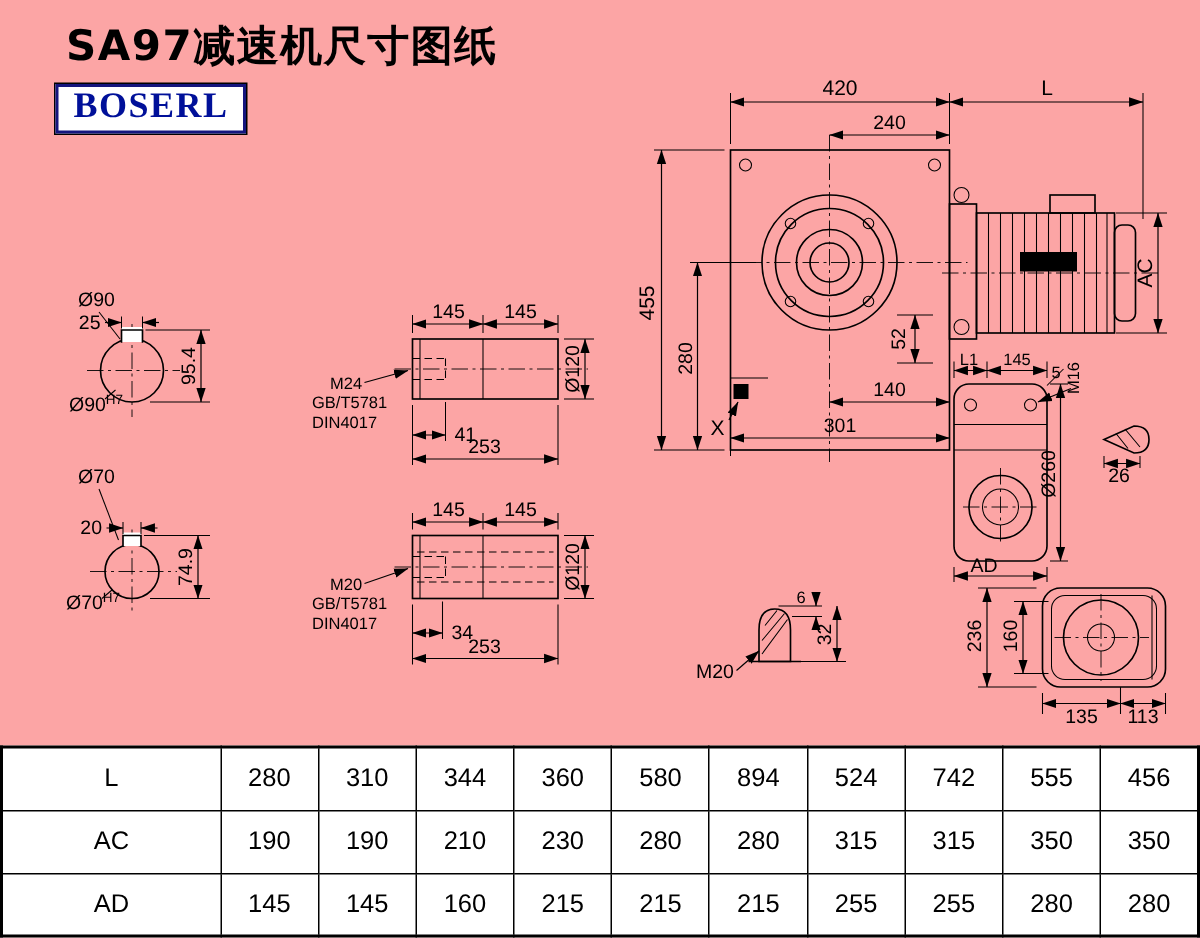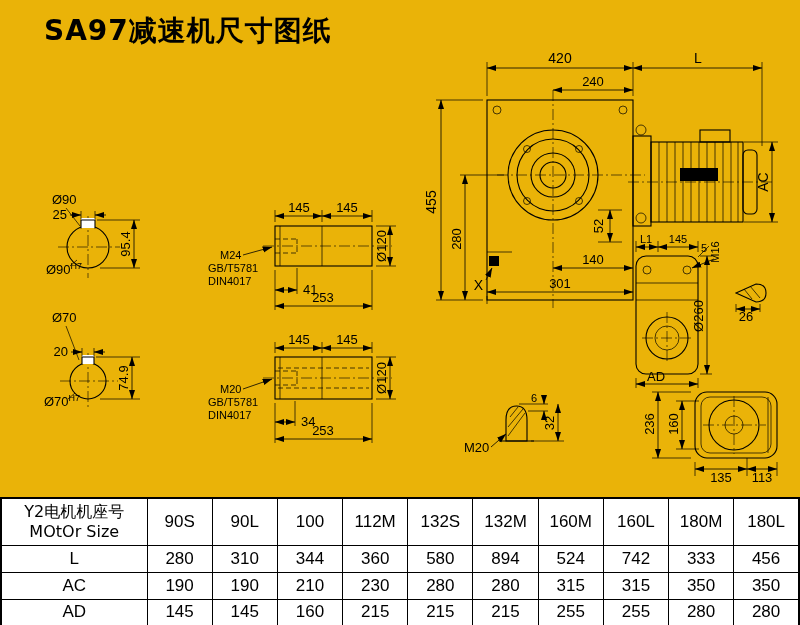--- a/index.html
+++ b/index.html
@@ -1,18 +1,18 @@
 <!DOCTYPE html>
 <html><head>
 <meta charset="utf-8">
 <style>
   * { margin:0; padding:0; box-sizing:border-box; }
   html,body { background:#fff; }
   body { width:800px; height:625px; position:relative; font-family:"Liberation Sans",sans-serif; overflow:hidden; }
-  .page { position:relative; width:800px; height:625px; background:#eab308; }
+  .page { position:relative; width:800px; height:625px; background:#fca5a5; }
   .title { position:absolute; left:44px; top:12px; font-size:28px; font-weight:bold; color:#000; letter-spacing:1px; font-family:"DejaVu Sans","Liberation Sans",sans-serif; white-space:nowrap; }
   .logo { position:absolute; left:37px; top:56px; border:2px solid #15157e; box-shadow:0 0 0 1px #000; padding:0 10px 2px; background:#fff; }
   .logo span { font-family:"Liberation Serif",serif; font-weight:bold; font-size:24px; color:#001099; letter-spacing:1px; }
   svg.drawing { position:absolute; left:0; top:0; }
   svg .ln { stroke:#000; stroke-width:1.1; fill:none; }
   svg .thin { stroke:#000; stroke-width:0.7; fill:none; }
   svg .dim { stroke:#000; stroke-width:0.8; fill:none; }
   svg .cl { stroke:#000; stroke-width:0.6; stroke-dasharray:11 3 2 3; fill:none; }
   svg .dash { stroke-dasharray:5 3; }
   svg text { font-family:"Liberation Sans",sans-serif; font-size:13px; fill:#000; }
@@ -23,20 +23,21 @@
   .size-table tr.hdr { height:47px; }
   .size-table tr.row { height:27px; }
   .size-table .first div { line-height:1.25; font-size:16px; font-family:"DejaVu Sans","Liberation Sans",sans-serif; }
 </style>
 </head>
 <body>
 
 <div class="page">
 
   <div class="title">SA97减速机尺寸图纸</div>
+  <div class="logo"><span>BOSERL</span></div>
 
   <svg class="drawing" width="800" height="497" viewBox="0 0 800 497">
     <defs>
       <marker id="arr" viewBox="0 0 10 8" refX="9.3" refY="4" markerWidth="10" markerHeight="8" orient="auto-start-reverse" markerUnits="userSpaceOnUse">
         <path d="M0,0.9 L9.5,4 L0,7.1 Z" fill="#000"></path>
       </marker>
     </defs>
 
     <g>
       <rect class="ln" x="487" y="100" width="146" height="200"></rect>
@@ -289,47 +290,31 @@
       <text x="762" y="482" text-anchor="middle">113</text>
     </g>
   </svg>
 
   <table class="size-table">
     <colgroup>
         <col style="width:146px">
         <col span="10">
       </colgroup>
     <tbody>
-        <tr class="hdr">
-      <th class="first">
-        <div>Y2电机机座号</div>
-        <div>MOtOr Size</div>
-      </th>
-      <th>90S</th>
-      <th>90L</th>
-      <th>100</th>
-      <th>112M</th>
-      <th>132S</th>
-      <th>132M</th>
-      <th>160M</th>
-      <th>160L</th>
-      <th>180M</th>
-      <th>180L</th>
-    </tr>
     <tr class="row">
       <th>L</th>
       <td>280</td>
       <td>310</td>
       <td>344</td>
       <td>360</td>
       <td>580</td>
       <td>894</td>
       <td>524</td>
       <td>742</td>
-      <td>333</td>
+      <td>555</td>
       <td>456</td>
     </tr>
     <tr class="row">
       <th>AC</th>
       <td>190</td>
       <td>190</td>
       <td>210</td>
       <td>230</td>
       <td>280</td>
       <td>280</td>

